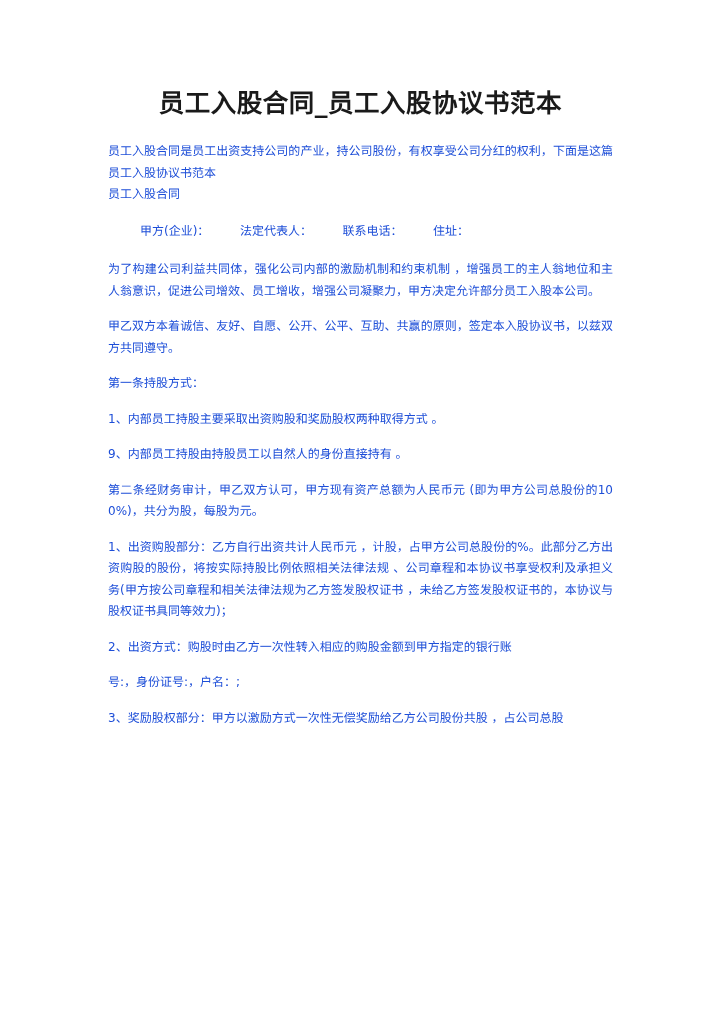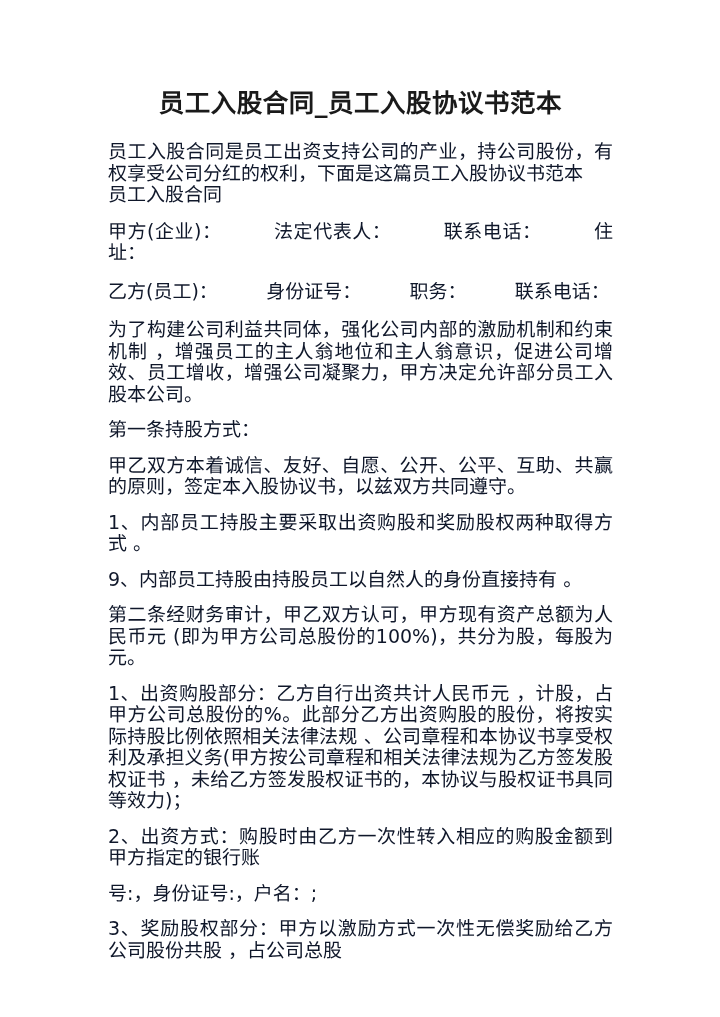--- a/index.html
+++ b/index.html
@@ -37,63 +37,63 @@
     color: #1a1a1a;
     text-align: center;
     letter-spacing: 0.5px;
     position: absolute;
     top: 88px;
     left: 0;
     width: 505px;
   }
   .para {
     margin: 0 0 14px 0;
-    font-size: 19px;
+    font-size: 12px;
     line-height: 21.5px;
-    color: #0f172a;
+    color: #1d4ed8;
     text-align: justify;
     text-justify: inter-character;
     white-space: pre-wrap;
     word-break: break-all;
   }
   .blocks {
     position: absolute;
     top: 141px;
     left: 0;
     width: 505px;
   }
   .para.party {
     margin-bottom: 17px;
+    margin-left: 32px;
   }
   .para.lead {
     margin-bottom: 15px;
   }
 </style>
 </head>
 <body>
 
 <div class="page">
   <div class="doc-body">
 
     <h1 class="doc-title">员工入股合同_员工入股协议书范本</h1>
 
     <div class="blocks">
 
       <p class="para lead">员工入股合同是员工出资支持公司的产业，持公司股份，有权享受公司分红的权利，下面是这篇员工入股协议书范本
 员工入股合同</p>
 
       <p class="para party">甲方(企业)：        法定代表人：        联系电话：        住址：</p>
 
-      <p class="para party">乙方(员工)：        身份证号：        职务：        联系电话：</p>
 
       <p class="para">为了构建公司利益共同体，强化公司内部的激励机制和约束机制 ，增强员工的主人翁地位和主人翁意识，促进公司增效、员工增收，增强公司凝聚力，甲方决定允许部分员工入股本公司。</p>
 
+      <p class="para">甲乙双方本着诚信、友好、自愿、公开、公平、互助、共赢的原则，签定本入股协议书，以兹双方共同遵守。</p>
+
       <p class="para">第一条持股方式：</p>
-
-      <p class="para">甲乙双方本着诚信、友好、自愿、公开、公平、互助、共赢的原则，签定本入股协议书，以兹双方共同遵守。</p>
 
       <p class="para">1、内部员工持股主要采取出资购股和奖励股权两种取得方式 。</p>
 
 
 
       <p class="para">9、内部员工持股由持股员工以自然人的身份直接持有 。</p>
 
       <p class="para">第二条经财务审计，甲乙双方认可，甲方现有资产总额为人民币元 (即为甲方公司总股份的100%)，共分为股，每股为元。</p>
 
 

